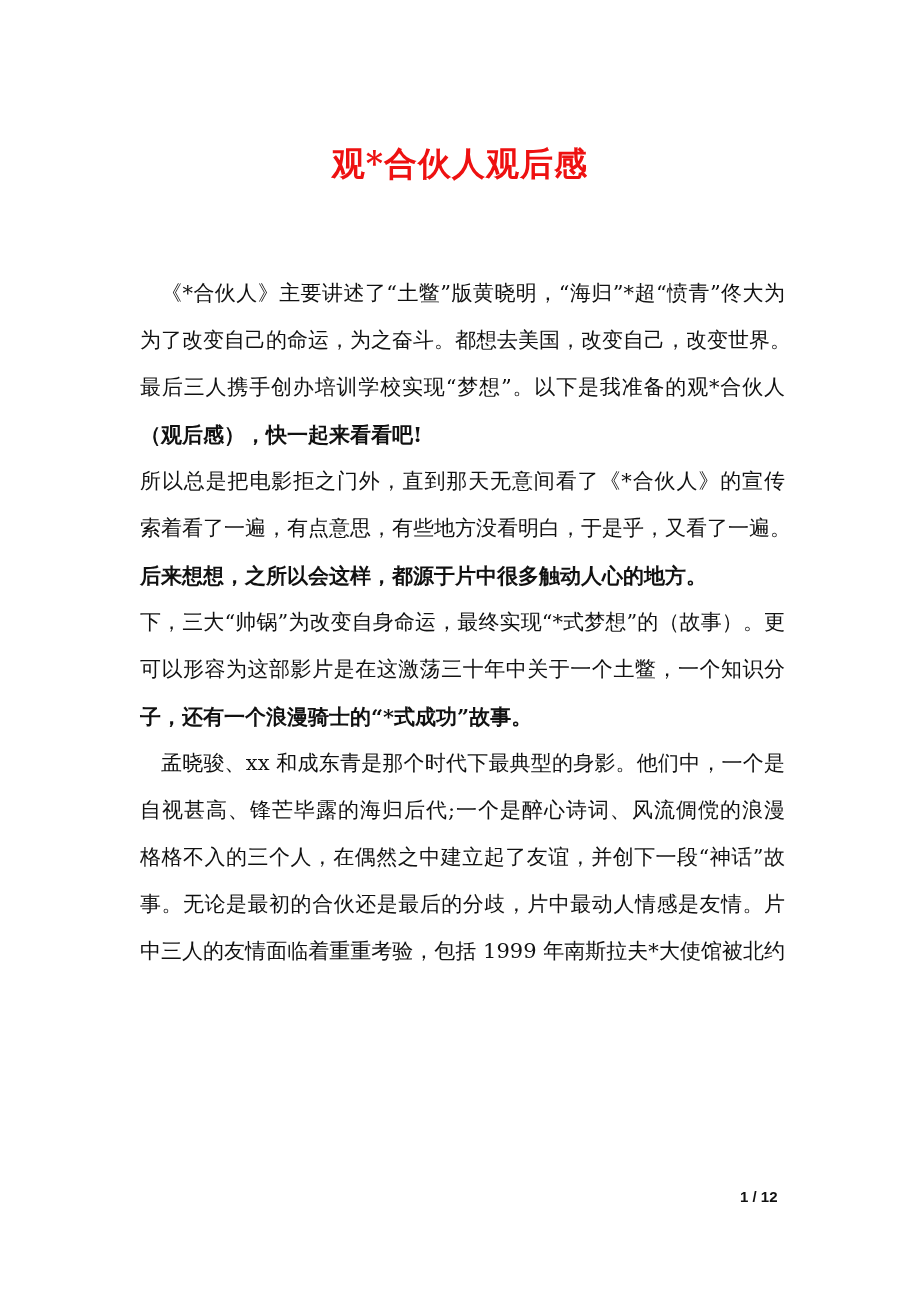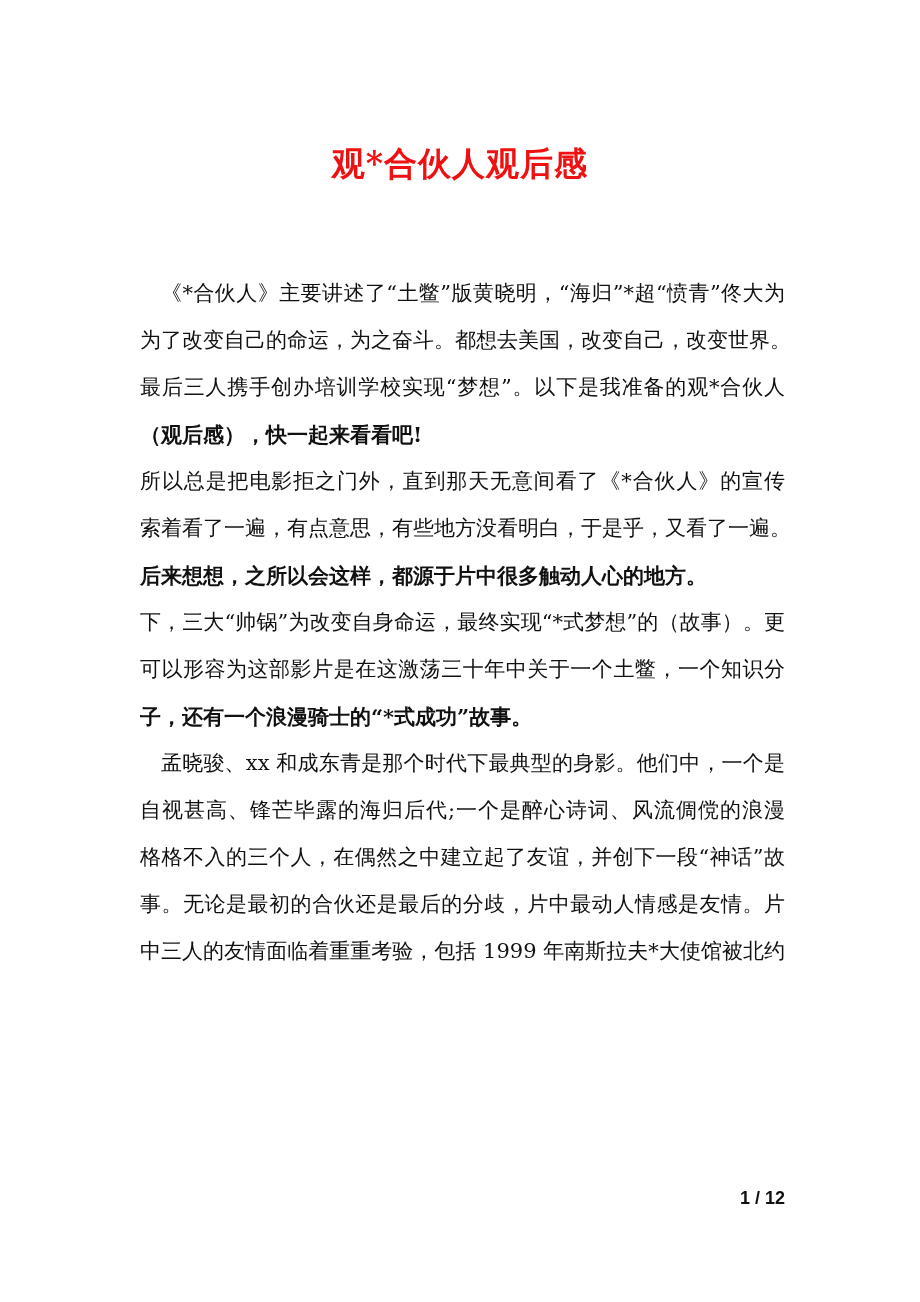--- a/index.html
+++ b/index.html
@@ -6,21 +6,21 @@
   body { width:920px; height:1302px; position:relative; overflow:hidden;
          font-family:"DejaVu Serif", "Liberation Serif", serif; color:#111; }
   .title { position:absolute; top:142px; left:0; width:920px; text-align:center;
            font-size:33px; font-weight:bold; color:#ee1111; letter-spacing:1px; }
   .body-text { position:absolute; top:270px; left:140px; width:645px; }
   .line { height:47px; line-height:47px; font-size:21px; white-space:nowrap;
           text-align:justify; text-align-last:justify; }
   .line.last { text-align-last:left;font-weight:bold; }
   .line.indent { padding-left:21px; }
   .page-num { position:absolute; top:1188px; left:740px; font-family:"Liberation Sans", sans-serif;
-              font-size:18px; font-weight:bold; color:#111; }
+              font-size:15px; font-weight:bold; color:#111; }
 </style>
 </head>
 <body>
 
 <div class="title">观*合伙人观后感</div>
 
 <div class="body-text">
 
   <div class="line indent">《*合伙人》主要讲述了“土鳖”版黄晓明，“海归”*超“愤青”佟大为</div>
   <div class="line">为了改变自己的命运，为之奋斗。都想去美国，改变自己，改变世界。</div>

